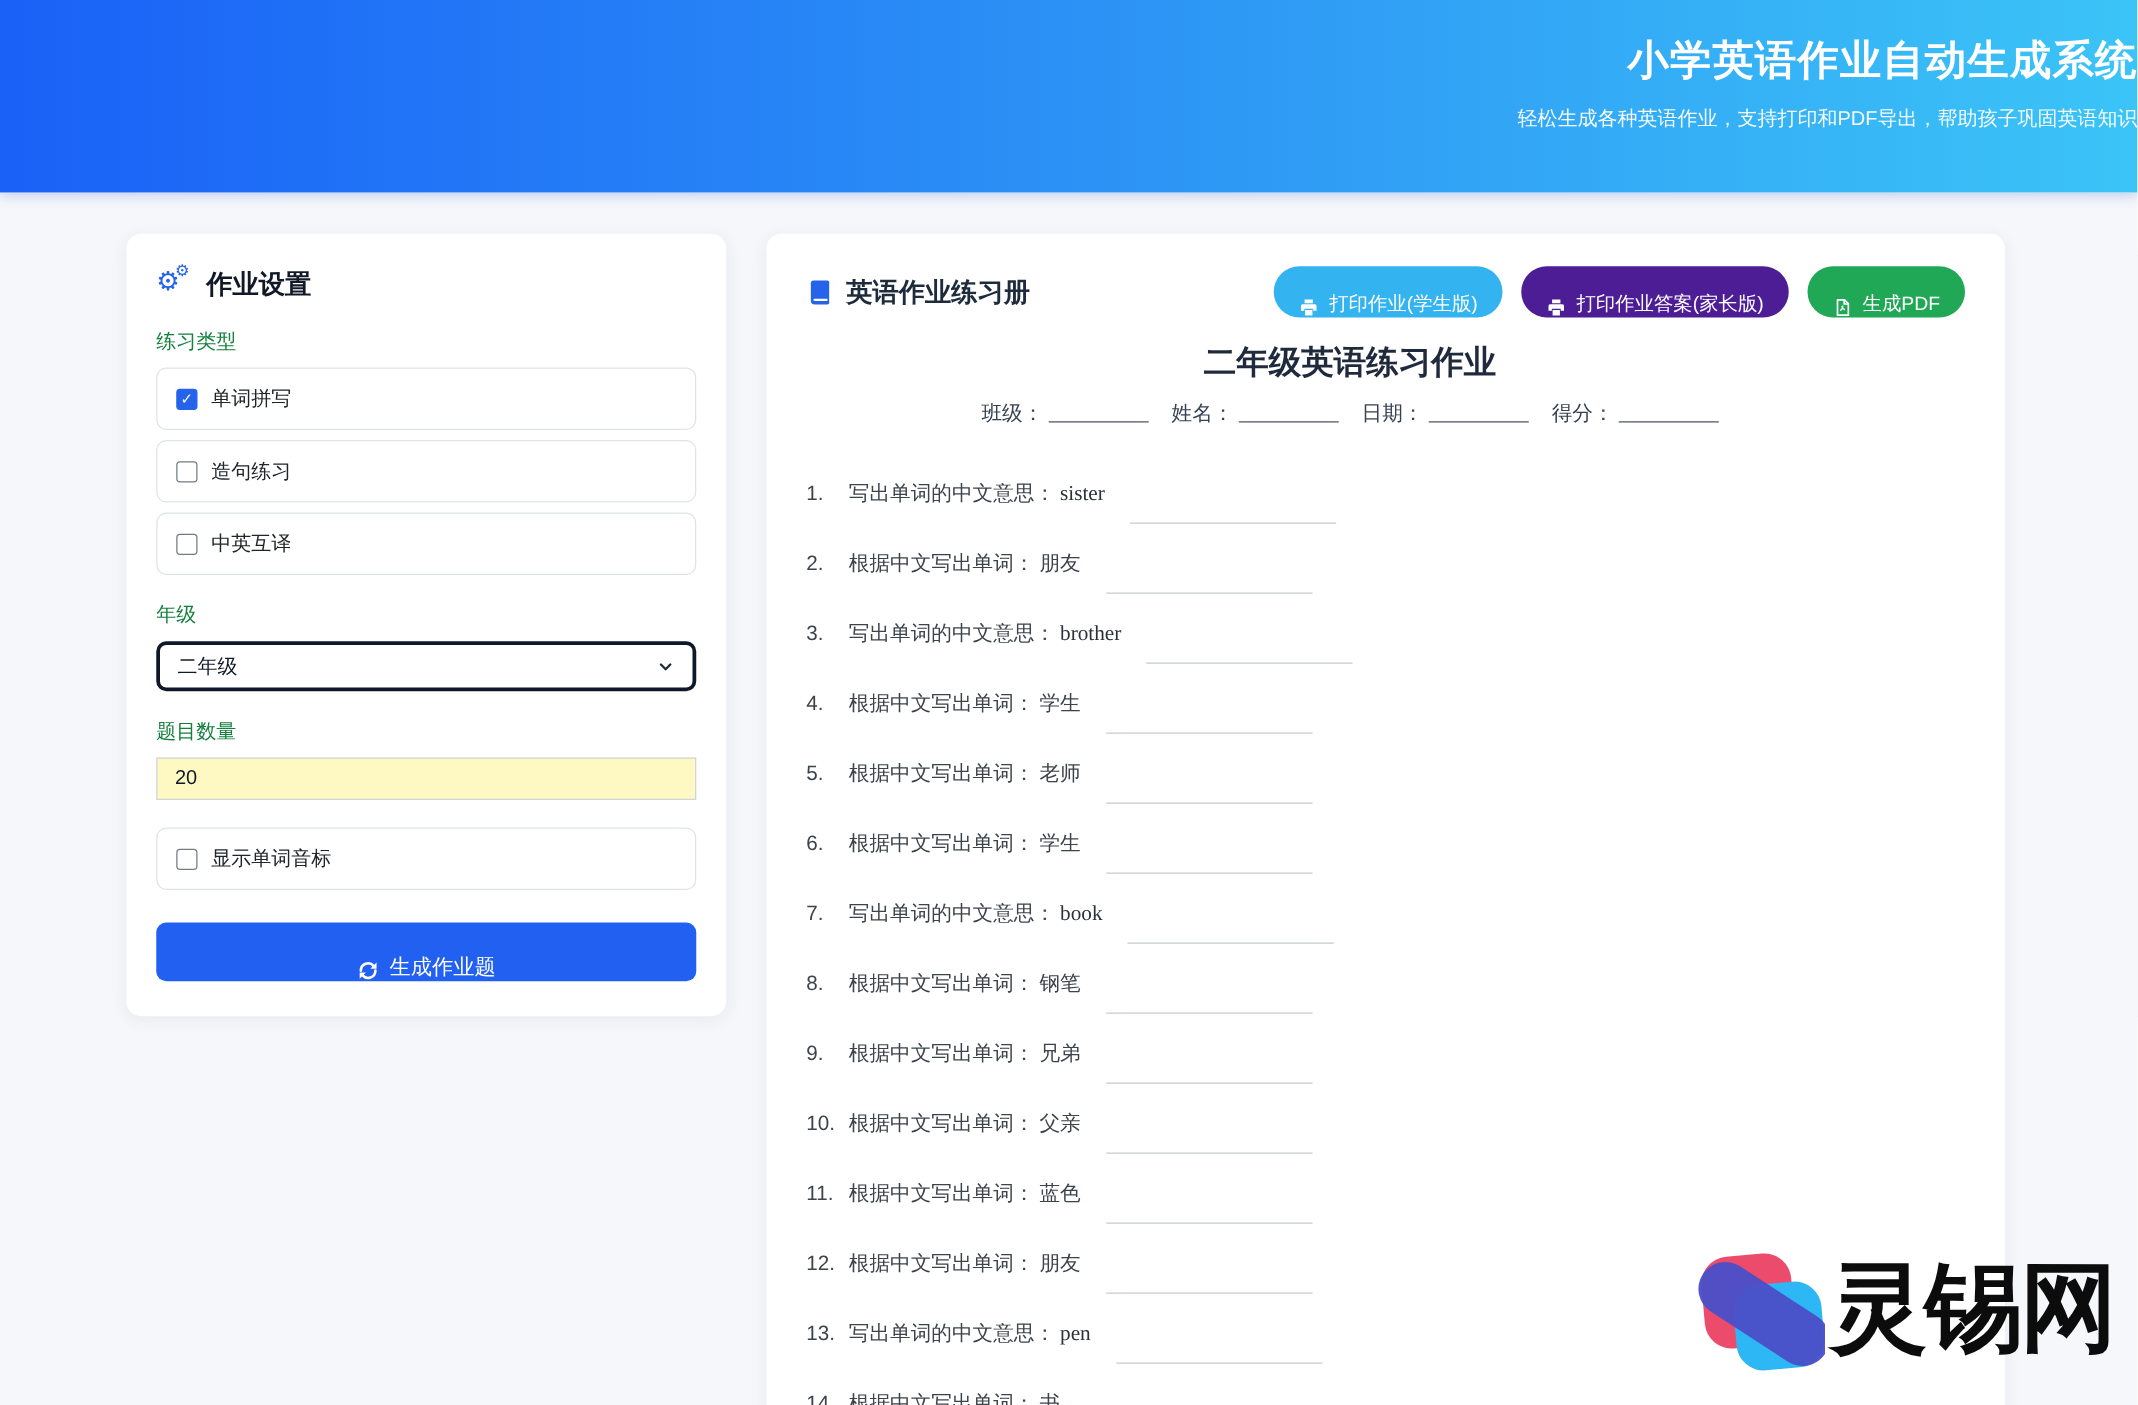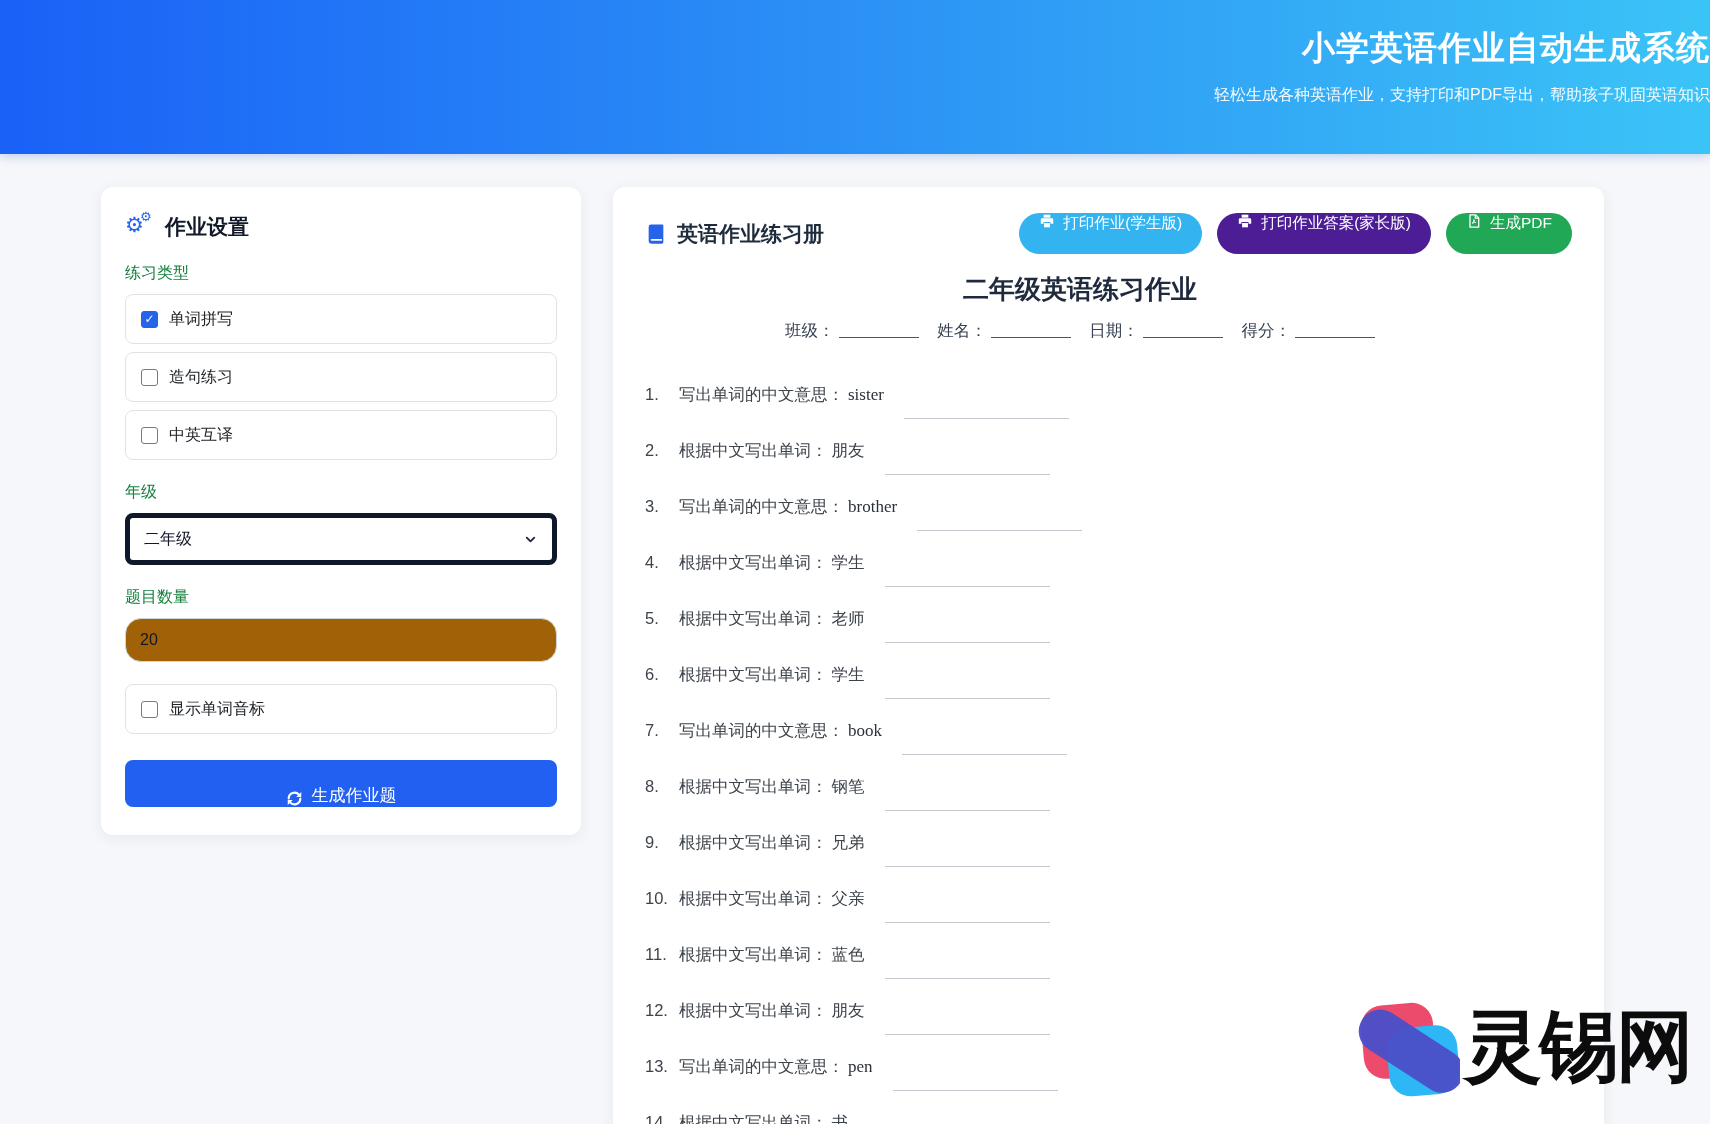--- a/index.html
+++ b/index.html
@@ -35,42 +35,42 @@
     padding:16px 15px; height:50px; display:flex; align-items:center; gap:11px;
     margin-bottom:8px; font-size:16px; color:#212529; cursor:pointer;
   }
   .cbx {
     width:17px; height:17px; border:1.5px solid #747b85; border-radius:3px;
     background:#fff; flex:0 0 auto; display:flex; align-items:center; justify-content:center;
   }
   .cbx.checked { background:#2563eb; border-color:#2563eb; }
   .cbx.checked::after { content:"\2713"; color:#fff; font-size:12px; font-weight:bold; line-height:1; }
   .selectbox {
-    height:52px; border:5px solid #0f172a; border-radius:8px;
+    height:40px; border:3px solid #0f172a; border-radius:8px;
     display:flex; align-items:center; justify-content:space-between;
     padding:0 14px; font-size:16px; color:#111827; cursor:pointer; background:#fff;
   }
   .textbox {
-    width:100%; height:44px; border:1px solid #ced4da; border-radius:16px;
-    padding:0 14px; font-size:16px; color:#111827; background:#a16207; outline:none;
+    width:100%; height:34px; border:1px solid #ced4da; border-radius:0;
+    padding:0 14px; font-size:16px; color:#111827; background:#fef9c3; outline:none;
   }
   .gen-btn {
     margin-top:26px; width:100%; height:47px; border:none; border-radius:8px;
     background:#2160f0; color:#fff; font-size:17px; font-weight:500;
     display:flex; align-items:flex-end; justify-content:center; gap:9px; cursor:pointer;
     font-family:inherit;
   }
 
   
   .main { flex:1 1 auto; padding:26px 32px 60px; min-height:1000px; }
   .main-head { display:flex; align-items:center; justify-content:space-between; }
   .main-title { font-size:21px; font-weight:700; color:#1e2b3c; display:flex; align-items:center; gap:10px; }
   .pill {
     height:41px; border:none; border-radius:21px; color:#fff; font-size:15.5px;
-    display:inline-flex; align-items:flex-start; gap:8px; padding:0 20px; cursor:pointer;
+    display:inline-flex; align-items:flex-end; gap:8px; padding:0 20px; cursor:pointer;
     font-family:inherit;
   }
   .btn-group { display:flex; gap:15px; }
   .pill.cyan   { background:#33b4f0; }
   .pill.purple { background:#4c1d95; }
   .pill.green  { background:#21a857; }
 
   .worksheet { width:870px; margin-top:18px; }
   .ws-title { text-align:center; font-size:26px; font-weight:700; color:#1f2a3d; }
   .ws-info { text-align:center; margin-top:13px; font-size:16.5px; color:#374151; }

